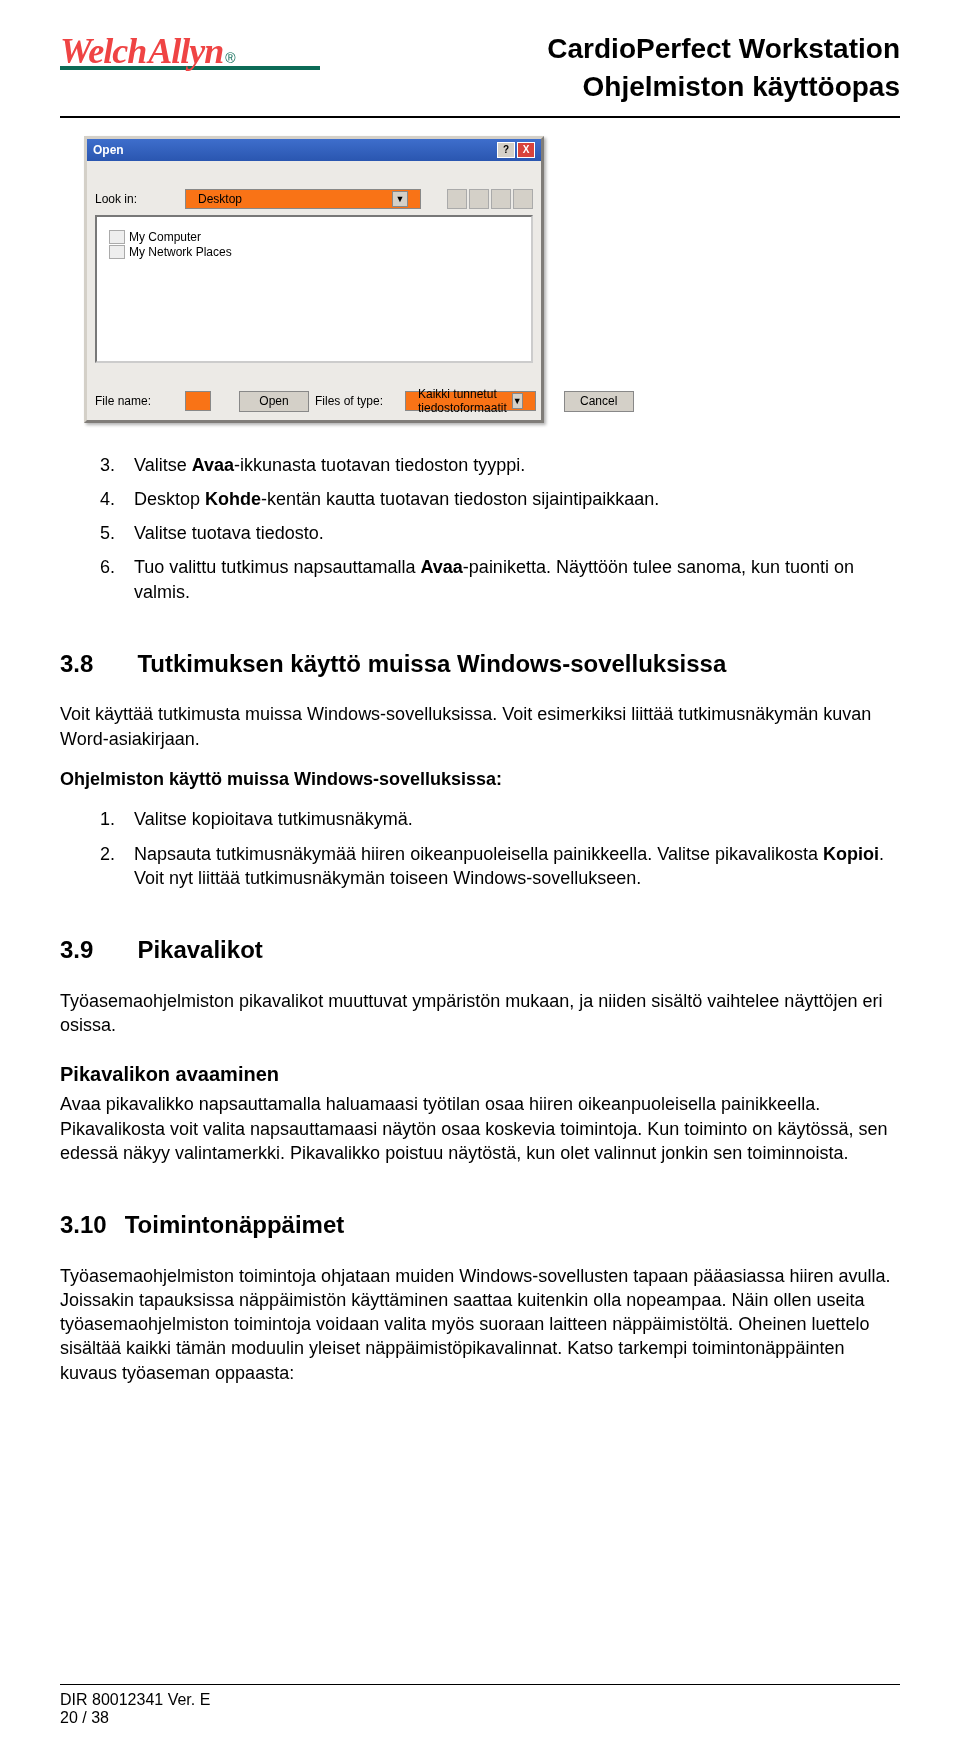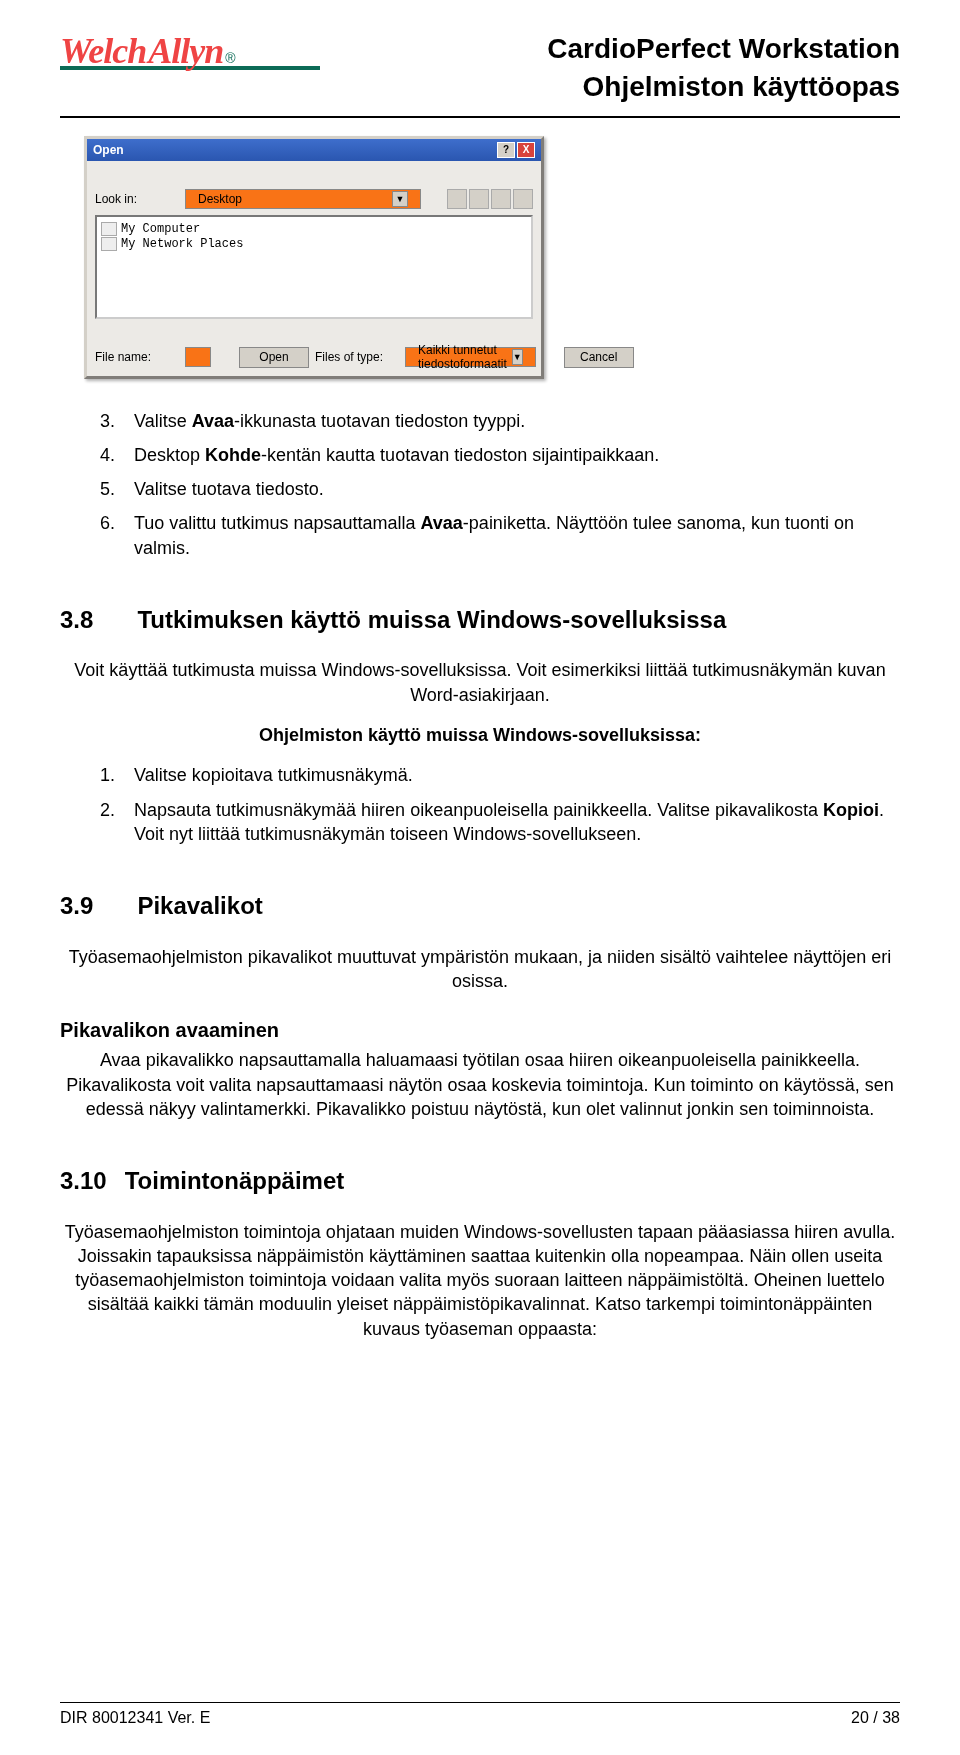--- a/index.html
+++ b/index.html
@@ -106,54 +106,54 @@
     font-size:9px; display:flex;align-items:center;justify-content:center;
   }
   .ico-btns { display:flex; gap:2px; margin-left:6px; }
   .ico {
     width:20px; height:20px;
     background:#d4d0c8; border:1px solid #aaa;
   }
   .file-area {
     background:#fff;
     border:2px inset #ccc;
-    height:104px;
-    padding:4px;
-    font-family:Liberation Mono, monospace;
+    height:148px;
+    padding:12px;
   }
   .file-item { display:flex; align-items:center; gap:4px; margin:1px 0; font-size:12px;}
   .file-item .mini { width:16px;height:14px;background:#eee;border:1px solid #aaa;}
   .dlg-btn {
     width:70px; height:21px;
     background:#d4d0c8; border:1px solid #888;
     font-size:12px; text-align:center; line-height:19px;
     margin-left:8px;
   }
   .dlg-bottom { display:flex; flex-direction:row; gap:6px; margin-top:8px;}
   .dlg-bottom .dlg-row { margin-bottom:0; }
 
   
   .content { font-size: 18px; line-height: 1.35; }
   .ol-row { display:flex; margin: 10px 0 2px 40px; }
   .ol-num { width: 34px; flex-shrink:0; }
   .ol-txt { flex:1; }
   .h3-row { display:flex; gap:44px; font-size:24px; font-weight:700; margin: 44px 0 22px 0; }
-  .para { margin: 0 0 16px 0; text-align: center; }
+  .para { margin: 0 0 16px 0; }
   .sub-h { font-size:20px; font-weight:700; margin: 24px 0 4px 0; }
   .bold { font-weight:700; }
 
   .footer {
     position: absolute;
     bottom: 28px;
     left: 60px; right: 60px;
     border-top: 1px solid #000;
     padding-top: 6px;
     display:flex;
     justify-content:space-between;
     font-size:16px;
+    flex-direction:column;
   }
 </style>
 </head>
 <body>
 
 <div class="header-row">
   <div>
     <div class="logo-block">
       <span class="logo-text">Welch</span>
       <span class="logo-text">Allyn</span>

